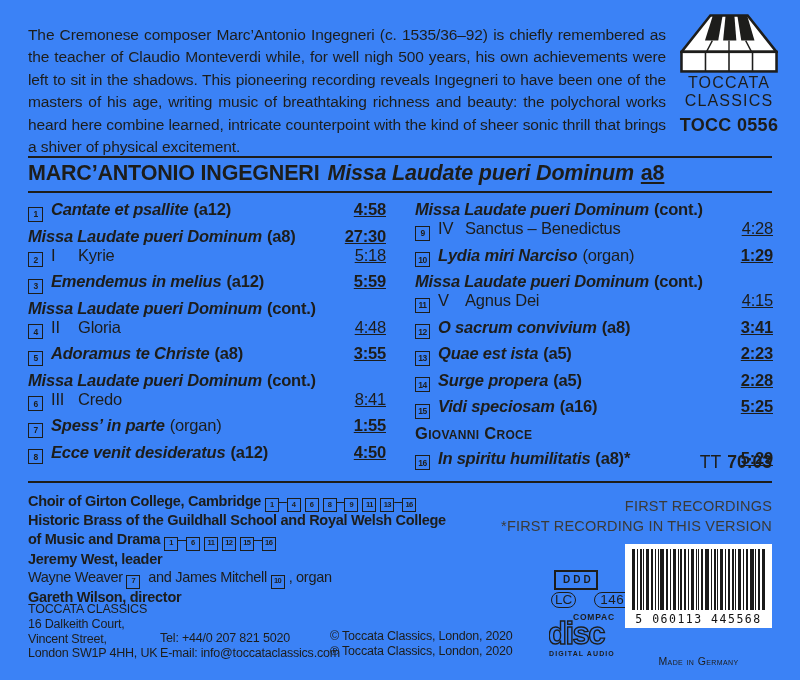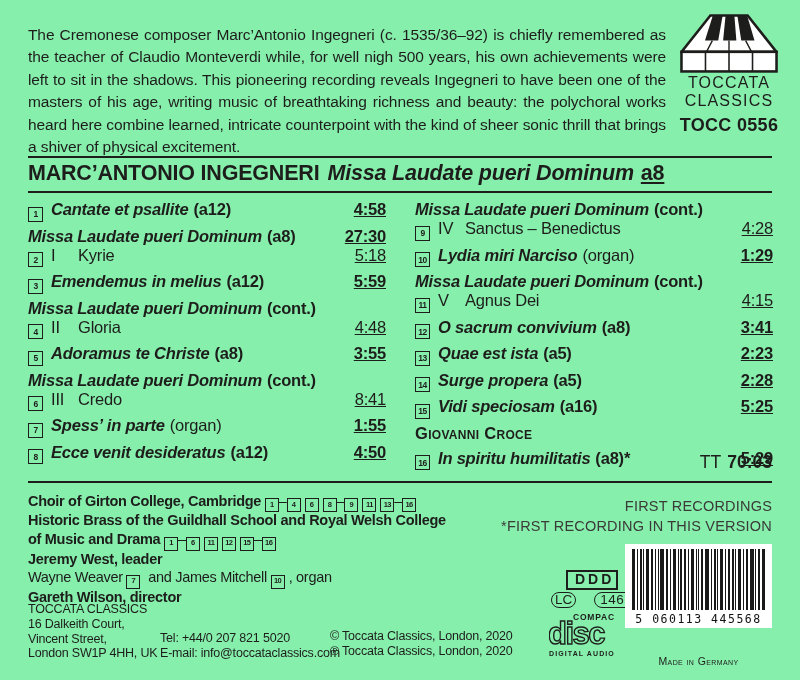--- a/index.html
+++ b/index.html
@@ -1,18 +1,18 @@
 <!DOCTYPE html>
 <html><head>
 <meta charset="utf-8">
 <style>
   html,body{margin:0;padding:0;}
   .page{
     position:relative;width:800px;height:680px;overflow:hidden;
-    background:#86efac;color:#1d1d1b;
+    background:#3b82f6;color:#1d1d1b;
     font-family:"Liberation Sans",sans-serif;
     -webkit-font-smoothing:antialiased;
   }
   
   .intro{
     position:absolute;left:28px;top:24px;width:638px;margin:0;
     font-size:15.5px;line-height:22.4px;text-align:justify;letter-spacing:-0.1px;
   }
   
   .brand{position:absolute;left:676px;top:14px;width:106px;text-align:center;}
@@ -59,21 +59,21 @@
     font-size:7.5px;font-weight:bold;align-items:center;justify-content:center;
     position:relative;top:1px;letter-spacing:-0.5px;
   }
   .cgroup{white-space:nowrap;margin-right:4px;}
   .first-rec{position:absolute;right:28px;top:497px;text-align:right;font-size:14.5px;line-height:19.5px;color:#3a3a38;letter-spacing:0.2px;}
   
   .address{position:absolute;left:28px;top:602px;font-size:12.5px;line-height:14.8px;letter-spacing:-0.2px;}
   .contact{position:absolute;left:160px;top:631px;font-size:12.5px;line-height:15.4px;letter-spacing:-0.2px;}
   .copyright{position:absolute;left:330px;top:629px;font-size:12.5px;line-height:15.4px;letter-spacing:-0.2px;}
   
-  .ddd{position:absolute;left:566px;top:570px;border:2px solid #1d1d1b;font-size:14px;font-weight:bold;letter-spacing:3px;padding:0 2px 1px 7px;line-height:15px;}
+  .ddd{position:absolute;left:554px;top:570px;border:2px solid #1d1d1b;font-size:10px;font-weight:bold;letter-spacing:3px;padding:0 2px 1px 7px;line-height:15px;}
   .lc{position:absolute;left:551px;top:592px;font-size:13.5px;display:flex;gap:2px;align-items:center;}
   .lc-a{border:1.5px solid #1d1d1b;border-radius:9px;padding:0 3px;line-height:14px;}
   .lc-b{border:1.5px solid #1d1d1b;border-radius:9px;padding:0 5px;line-height:14px;letter-spacing:0.5px;margin-left:16px;}
   .cdlogo{position:absolute;left:549px;top:611px;width:68px;text-align:left;}
   .cd-bottom{font-size:7px;font-weight:bold;letter-spacing:1.1px;margin-top:-3px;white-space:nowrap;}
   
   .barcode{position:absolute;left:625px;top:544px;width:147px;height:84px;background:#ffffff;}
   .bars{position:absolute;left:7px;right:7px;top:5px;height:61px;display:flex;justify-content:space-between;align-items:stretch;}
   .bar{background:#191919;flex:0 0 auto;}
   .digits{

